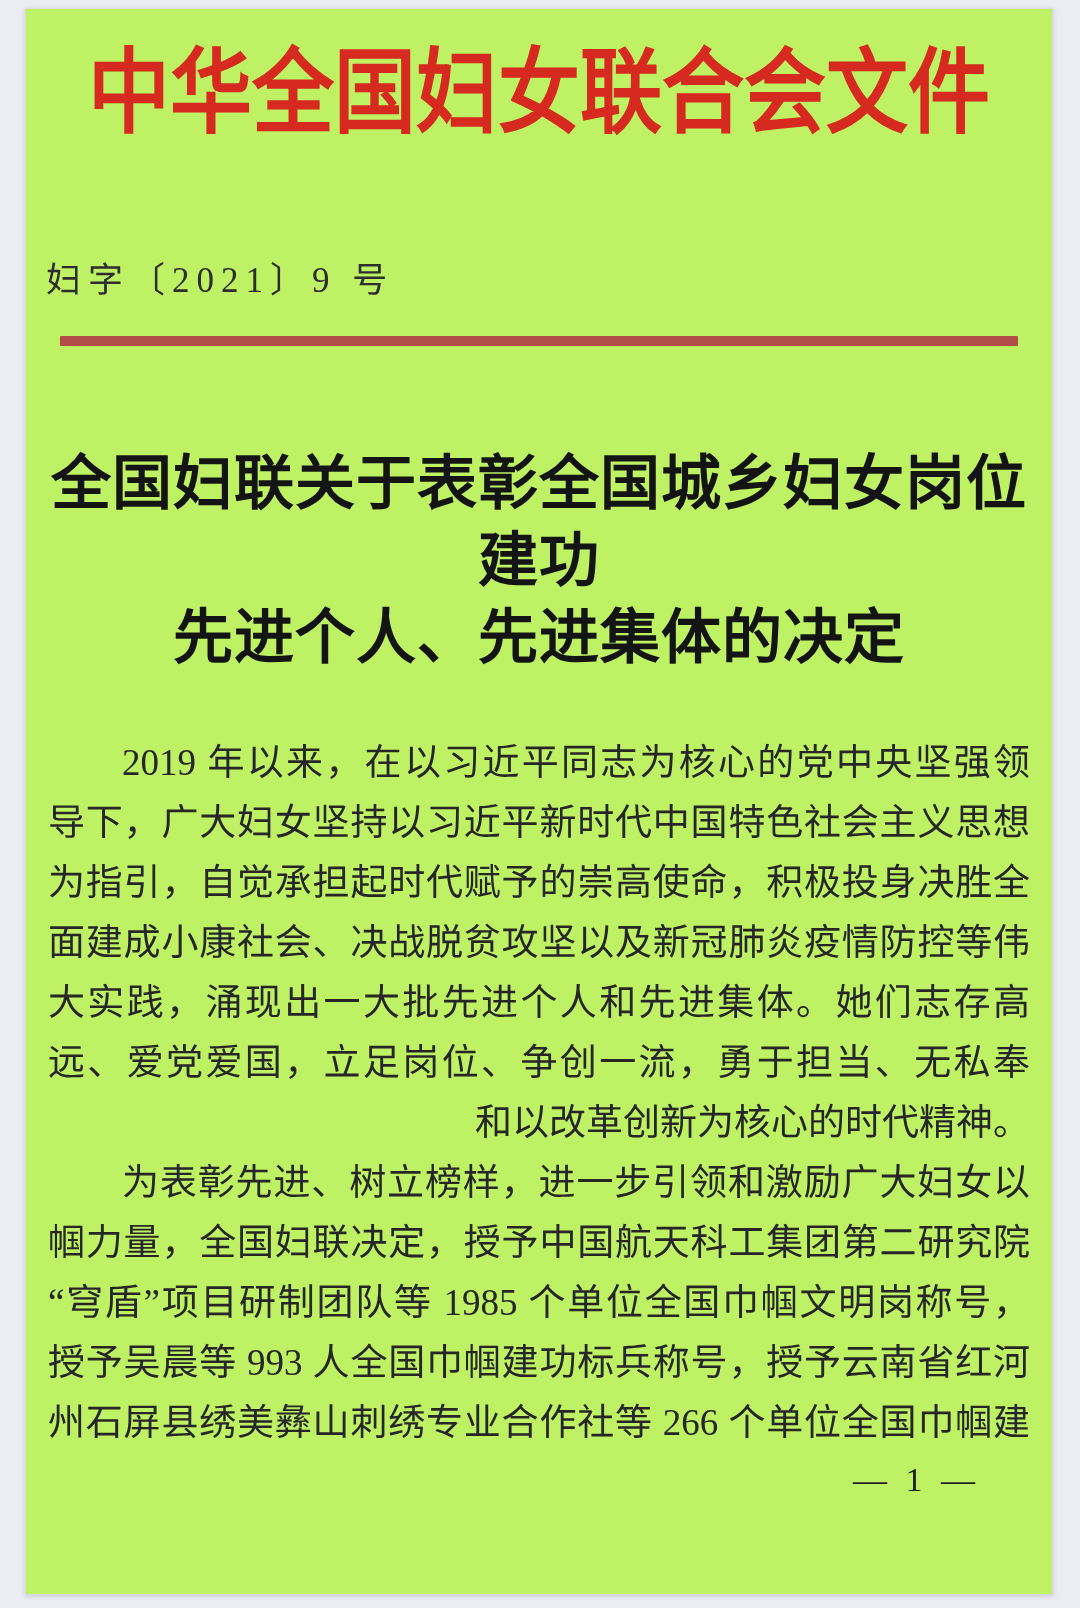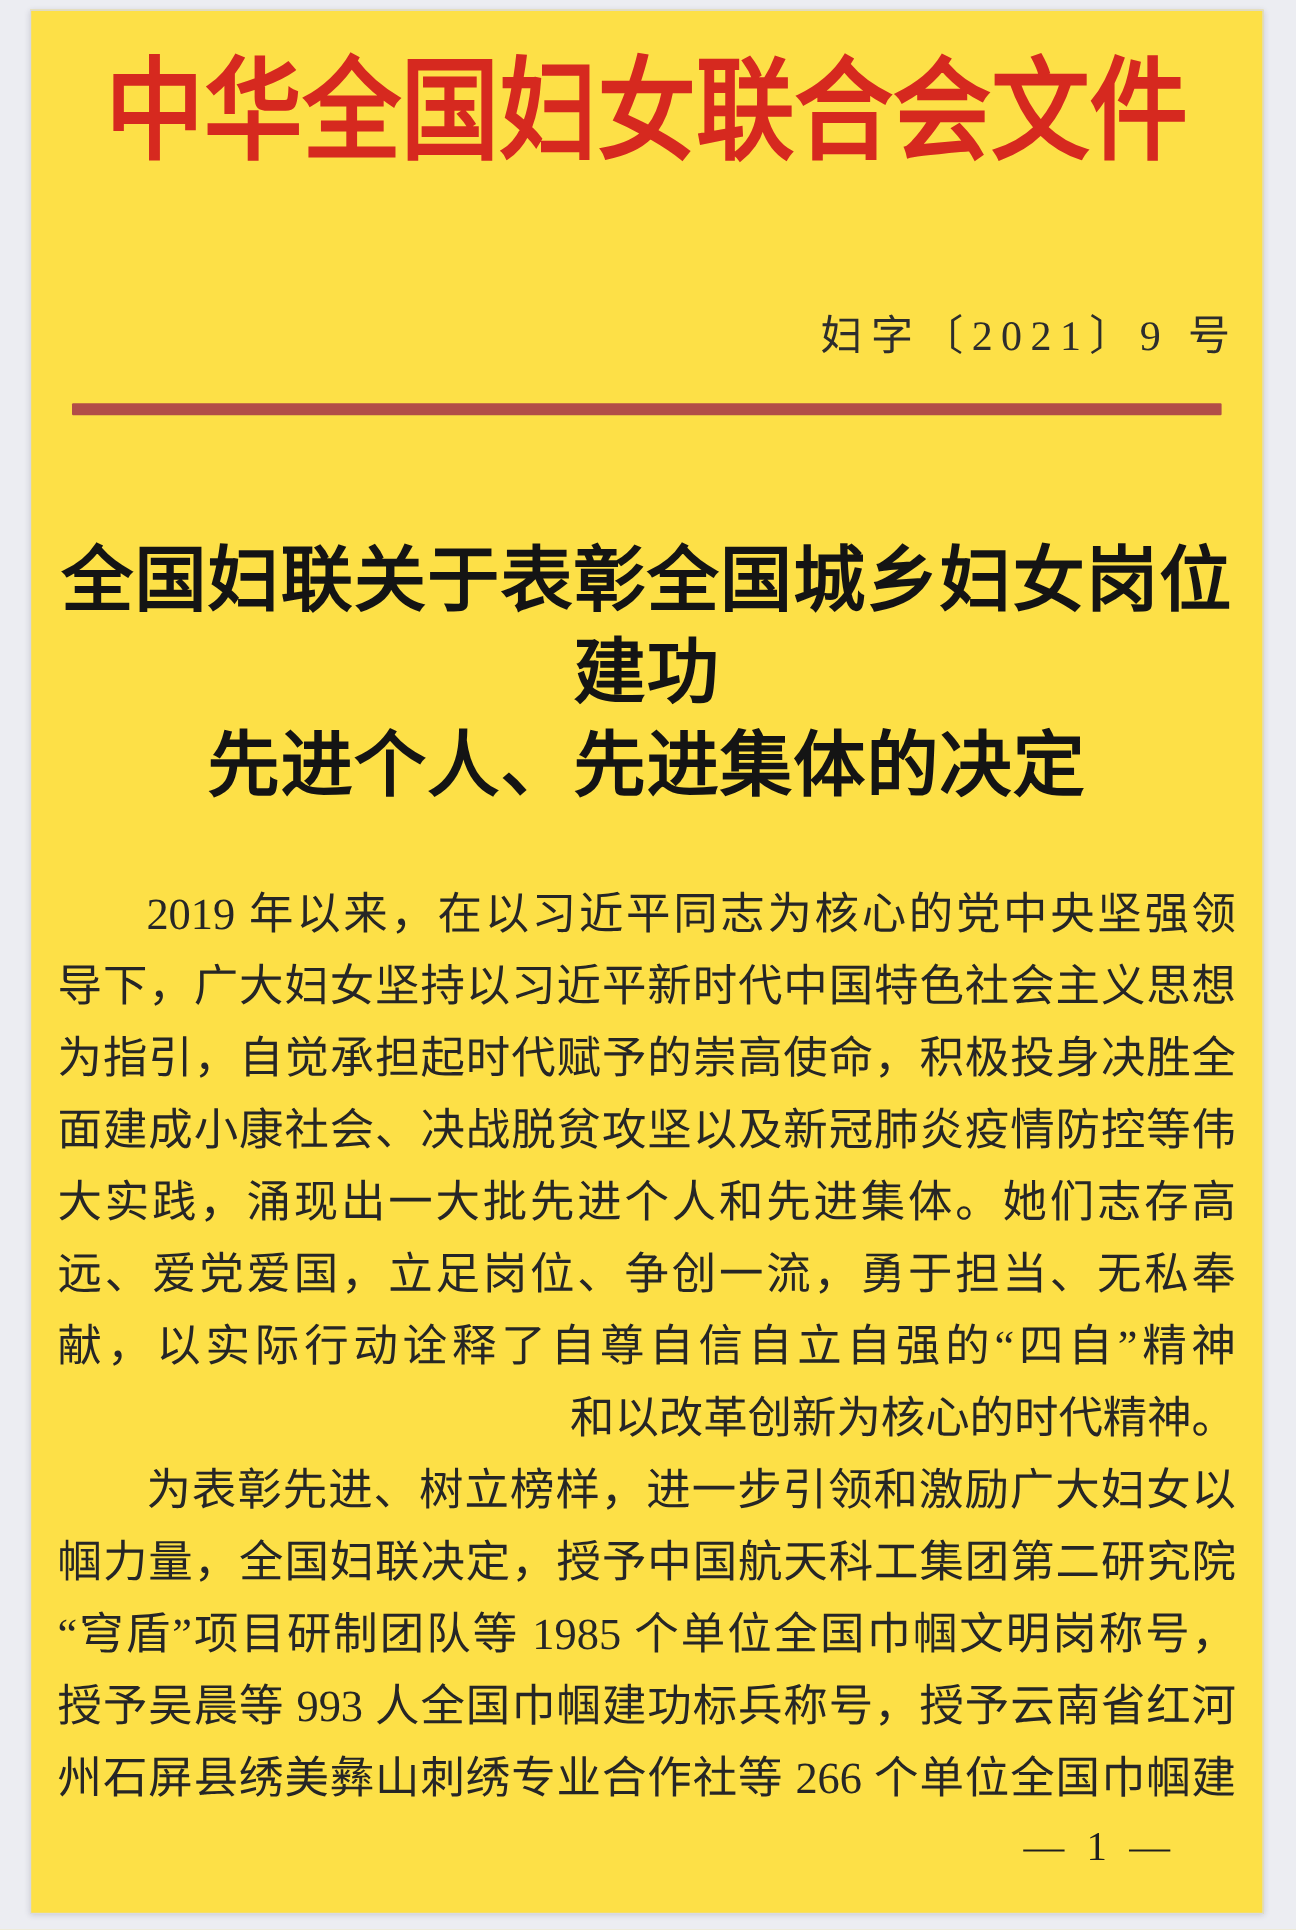--- a/index.html
+++ b/index.html
@@ -11,38 +11,38 @@
     overflow: hidden;
     font-family: "Liberation Serif", "DejaVu Serif", serif;
   }
   .page {
     position: absolute;
     left: 25px;
     top: 8px;
     width: 1028px;
     height: 1587px;
     box-sizing: border-box;
-    background: #fde047;
+    background: #bef264;
     border: 1px solid #d9dae0;
     box-shadow: 0 1px 5px rgba(40, 40, 70, 0.18);
     padding: 30px 20px 0 20px;
   }
   .letterhead {
     margin-top: 2px;
     text-align: center;
     font-size: 82px;
     line-height: 1.15;
     font-weight: bold;
     white-space: nowrap;
     transform: scaleY(1.14);
     transform-origin: center top;
   }
   .doc-number {
     margin-top: 116px;
-    text-align: right;
+    text-align: left;
     font-size: 35px;
     letter-spacing: 7px;
     color: #2d2d2d;
   }
   .red-rule {
     height: 10px;
     margin: 34px 14px 0 14px;
     border-radius: 1px;
   }
   .doc-title {
@@ -99,21 +99,20 @@
   </div>
 
   <div class="body-text">
     <div>
         <div class="line indent just">2019 年以来，在以习近平同志为核心的党中央坚强领</div>
         <div class="line just">导下，广大妇女坚持以习近平新时代中国特色社会主义思想</div>
         <div class="line just">为指引，自觉承担起时代赋予的崇高使命，积极投身决胜全</div>
         <div class="line just">面建成小康社会、决战脱贫攻坚以及新冠肺炎疫情防控等伟</div>
         <div class="line just">大实践，涌现出一大批先进个人和先进集体。她们志存高</div>
         <div class="line just">远、爱党爱国，立足岗位、争创一流，勇于担当、无私奉</div>
-        <div class="line just">献，以实际行动诠释了自尊自信自立自强的“四自”精神</div>
         <div class="line">和以改革创新为核心的时代精神。</div>
       </div>
     <div>
         <div class="line indent just">为表彰先进、树立榜样，进一步引领和激励广大妇女以</div>
         <div class="line just">帼力量，全国妇联决定，授予中国航天科工集团第二研究院</div>
         <div class="line just">“穹盾”项目研制团队等 1985 个单位全国巾帼文明岗称号，</div>
         <div class="line just">授予吴晨等 993 人全国巾帼建功标兵称号，授予云南省红河</div>
         <div class="line just">州石屏县绣美彝山刺绣专业合作社等 266 个单位全国巾帼建</div>
       </div>
   </div>

